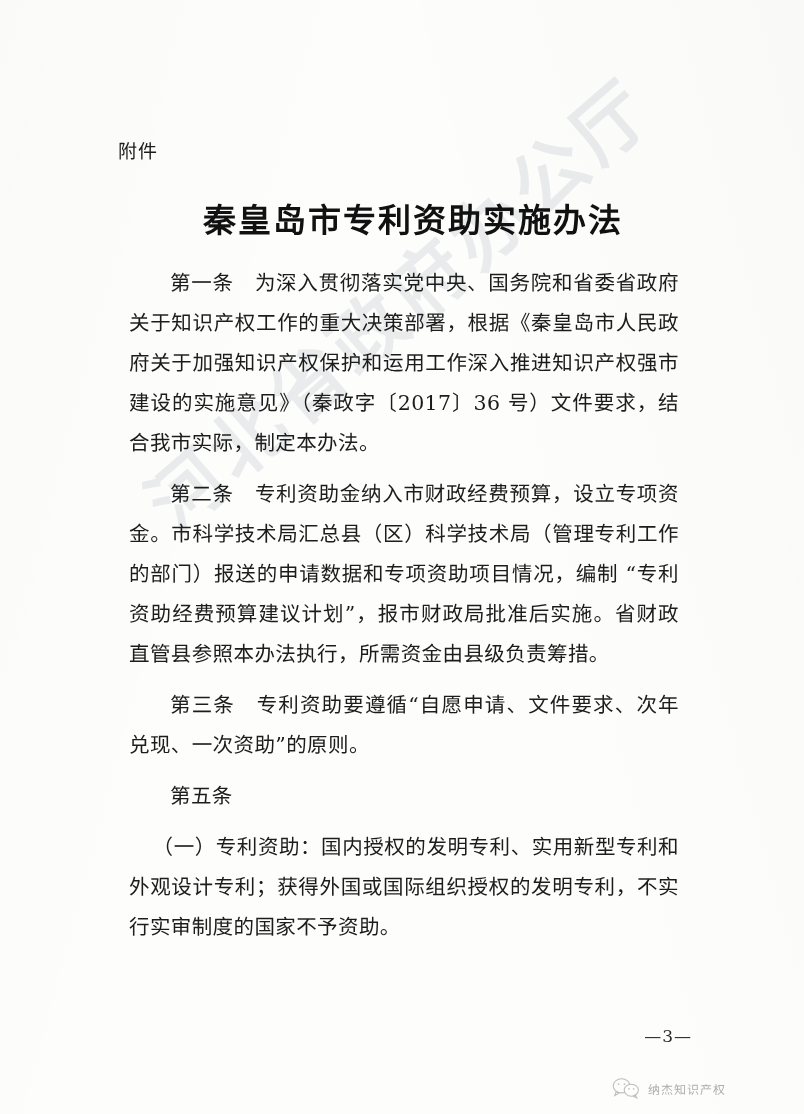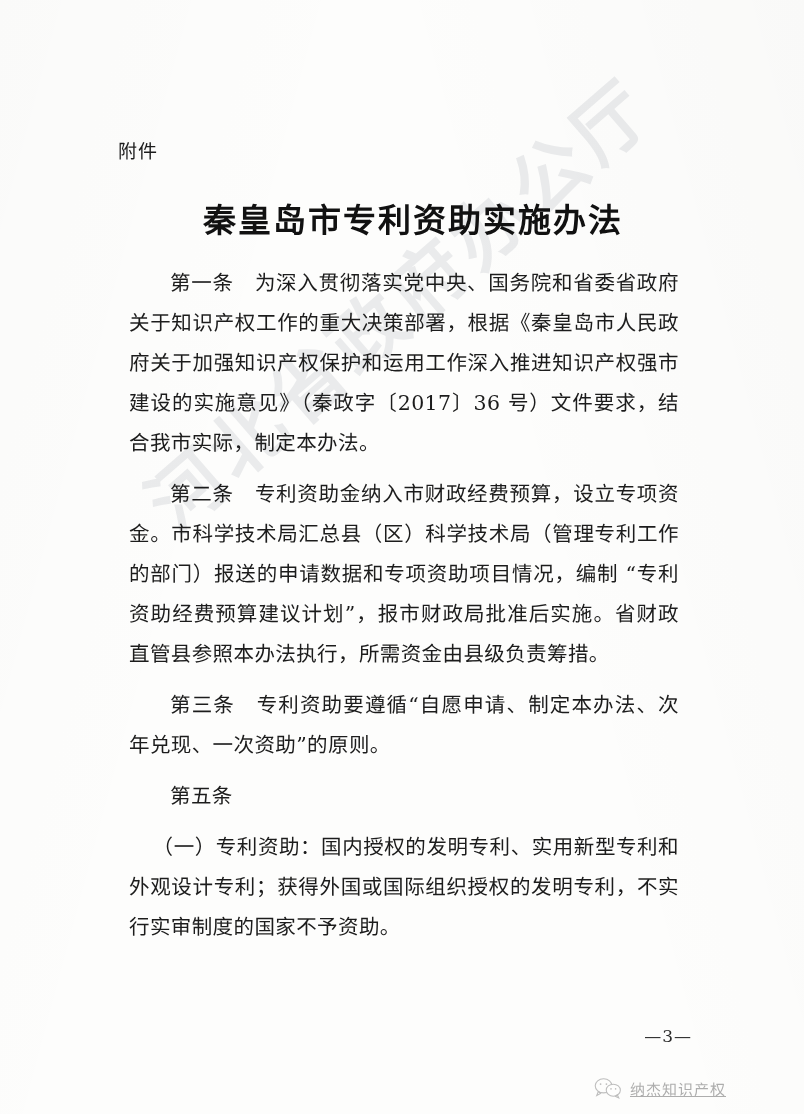--- a/index.html
+++ b/index.html
@@ -131,45 +131,44 @@
   }
 
   .brand-icon {
     width: 30px;
     height: 24px;
     display: block;
   }
 
   .brand-text {
     font-family: "DejaVu Sans", "Liberation Sans", sans-serif;
-    font-size: 15px;
+    font-size: 12px;
     letter-spacing: 1px;
     color: #6d6d6d;
-    text-decoration: underline;
   }
 </style>
 </head>
 <body>
 
 <div class="page">
 
   <div class="paper-tint"></div>
 
   <div class="watermark">
     <span>河北省政府办公厅</span>
   </div>
 
   <div class="attachment-label">附件</div>
 
   <h1 class="doc-title">秦皇岛市专利资助实施办法</h1>
 
   <div class="body-text">
     <p class="para indent">第一条　为深入贯彻落实党中央、国务院和省委省政府关于知识产权工作的重大决策部署，根据《秦皇岛市人民政府关于加强知识产权保护和运用工作深入推进知识产权强市建设的实施意见》（秦政字〔2017〕36 号）文件要求，结合我市实际，制定本办法。</p>
     <p class="para indent">第二条　专利资助金纳入市财政经费预算，设立专项资金。市科学技术局汇总县（区）科学技术局（管理专利工作的部门）报送的申请数据和专项资助项目情况，编制 “专利资助经费预算建议计划”，报市财政局批准后实施。省财政直管县参照本办法执行，所需资金由县级负责筹措。</p>
-    <p class="para indent">第三条　专利资助要遵循“自愿申请、制定本办法、次年兑现、一次资助”的原则。</p>
+    <p class="para indent">第三条　专利资助要遵循“自愿申请、文件要求、次年兑现、一次资助”的原则。</p>
     <p class="para indent">第五条</p>
     <p class="para tight-indent">（一）专利资助：国内授权的发明专利、实用新型专利和外观设计专利；获得外国或国际组织授权的发明专利，不实行实审制度的国家不予资助。</p>
   </div>
 
   <div class="page-number">—3—</div>
 
   <div class="brand">
     <svg class="brand-icon" viewBox="0 0 34 26">
       <ellipse cx="12" cy="10.5" rx="9.5" ry="8" fill="none" stroke="#8a8a8a" stroke-width="1.2"></ellipse>
       <path d="M6 17 L4.2 21.5 L8.6 19.2 Z" fill="none" stroke="#8a8a8a" stroke-width="1.2"></path>

